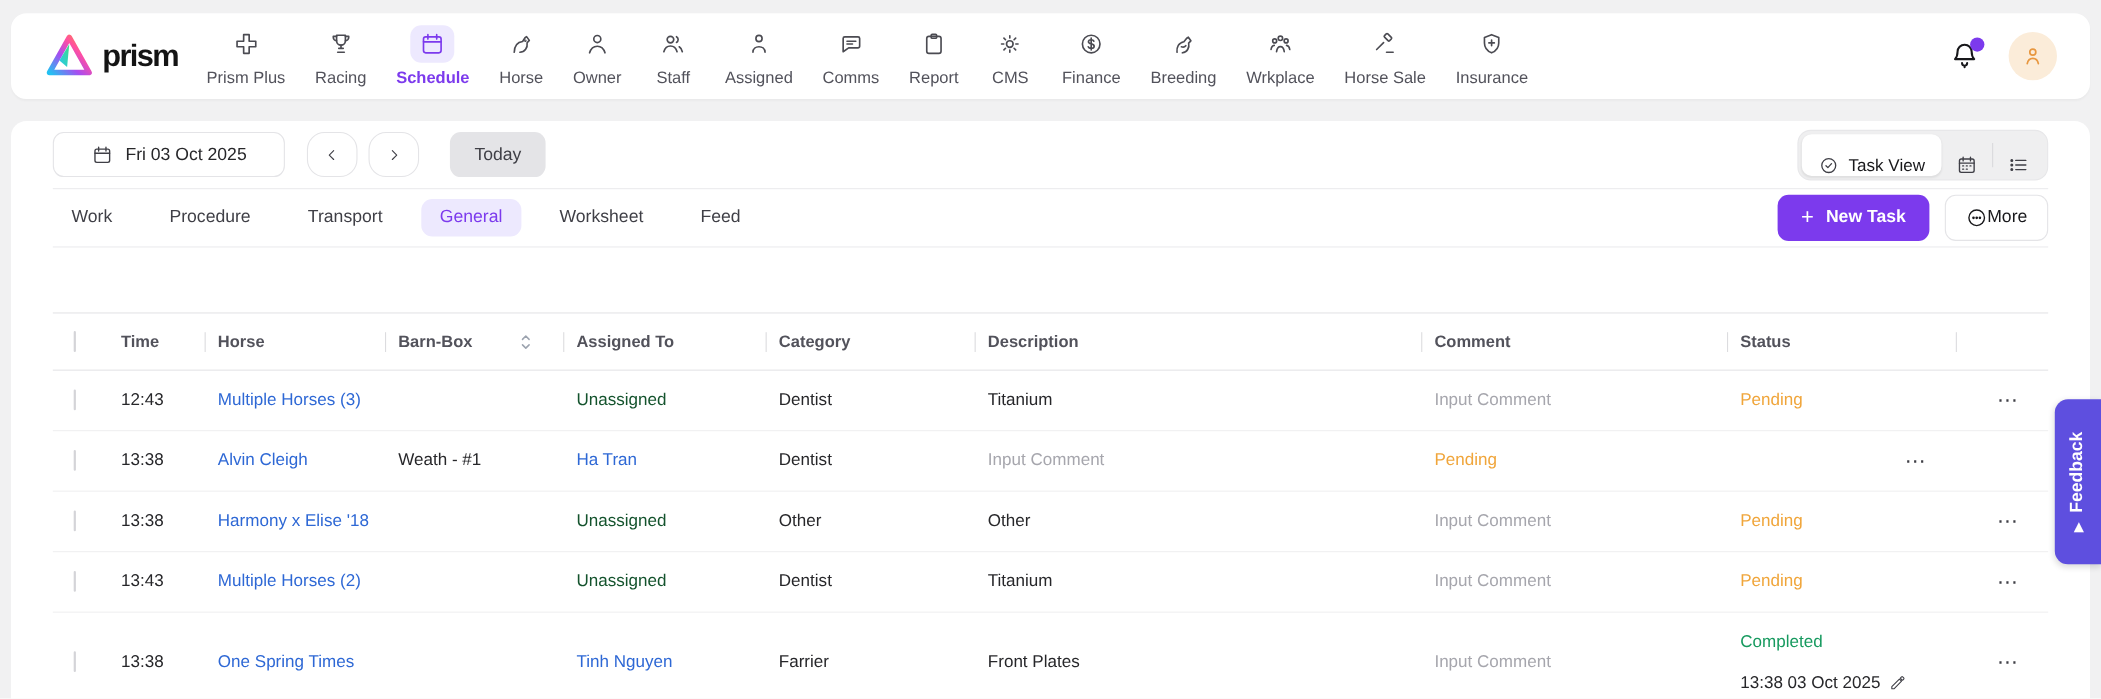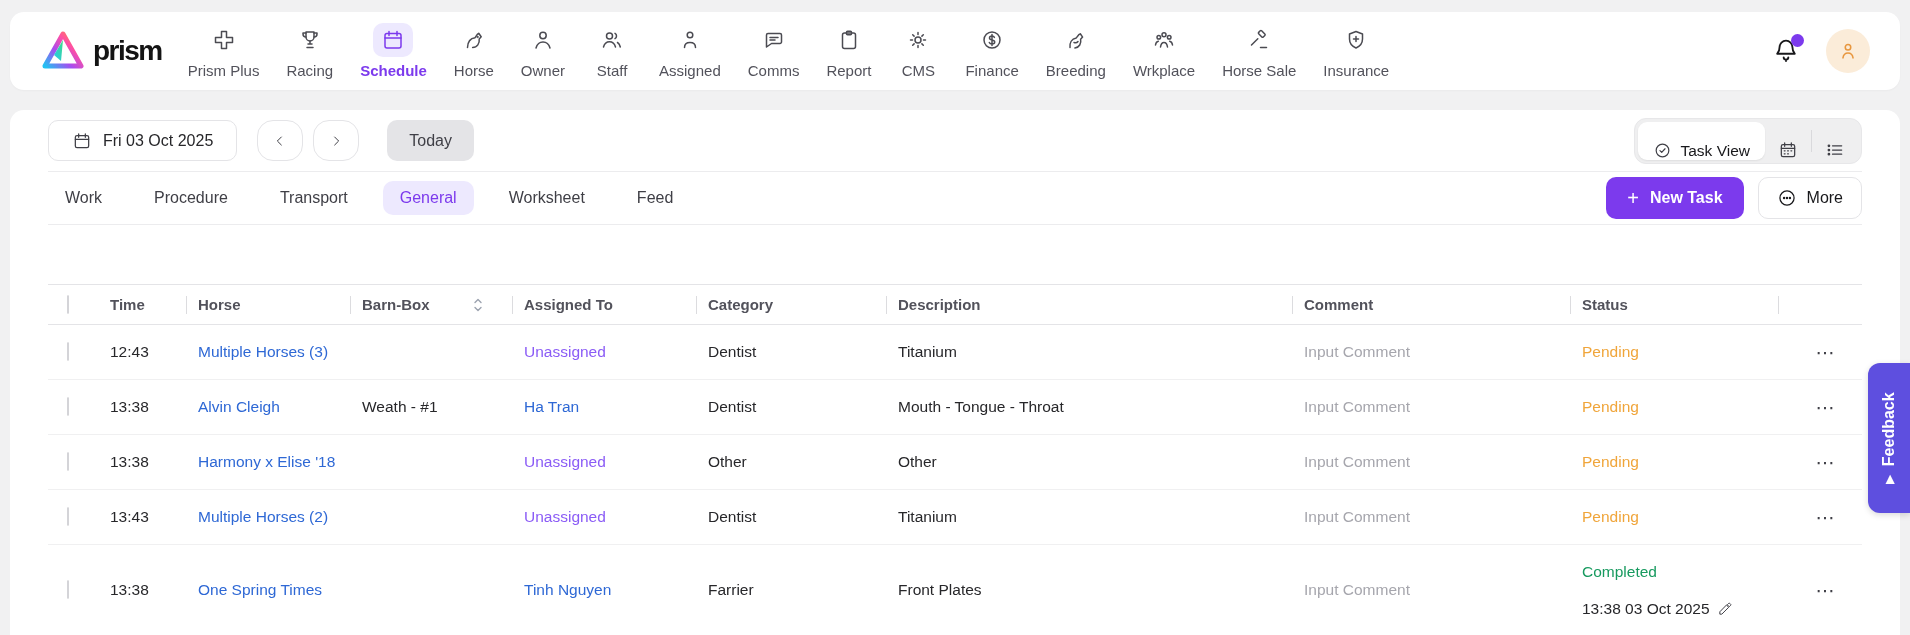--- a/index.html
+++ b/index.html
@@ -25,21 +25,21 @@
   .bell-btn svg { stroke:#18181b; fill:none; stroke-width:1.6; stroke-linecap:round; stroke-linejoin:round; }
   .bell-dot { position:absolute; right:-2px; top:-1px; width:13px; height:13px; border-radius:50%; background:#7c3aed; }
   .avatar { width:44px; height:44px; border-radius:50%; background:#fbecd9; display:flex; align-items:center; justify-content:center; cursor:pointer; }
   .avatar svg { stroke:#e8973f; fill:none; stroke-width:1.7; stroke-linecap:round; }
 
   
   .content-card { position:absolute; left:10px; right:10px; top:110px; bottom:-20px;
     background:#fff; border-radius:14px; padding:0 38px; }
 
   .toolbar-row { height:62px; display:flex; align-items:center; border-bottom:1px solid #ececee; }
-  .date-btn { height:41px; display:flex; align-items:center; gap:11px; padding:0 23px;
+  .date-btn { height:41px; display:flex; align-items:center; gap:11px; padding:0 34px;
     border:1px solid #e4e4e7; border-radius:10px; background:#fff; font-size:16px; color:#27272a; cursor:pointer; }
   .date-btn svg, .seg svg, .chev-btn svg { stroke:#3f3f46; fill:none; stroke-width:1.5; stroke-linecap:round; stroke-linejoin:round; }
   .chev-btn { width:46px; height:41px; border:1px solid #e4e4e7; border-radius:16px; background:#fff;
     display:flex; align-items:center; justify-content:center; cursor:pointer; }
   .chev-prev { margin-left:20px; }
   .chev-next { margin-left:10px; }
   .today-btn { margin-left:28px; height:41px; padding:0 22px; border:none; border-radius:10px;
     background:#e4e4e7; color:#3f3f46; font-size:16px; cursor:pointer; font-family:inherit; }
   .view-switch { margin-left:auto; background:#efeff0; border:1px solid #e7e7e9; border-radius:12px;
     padding:3px; display:flex; align-items:center; }
@@ -50,40 +50,40 @@
   .seg-divider { width:1px; height:22px; background:#d9d9dc; }
 
   .tabs-row { height:53px; display:flex; align-items:center; border-bottom:1px solid #ececee; }
   .tabs { display:flex; align-items:center; gap:18px; }
   .tab { padding:8px 17px; font-size:16px; color:#3f3f46; border-radius:10px; cursor:pointer; white-space:nowrap; }
   .tab.active { background:#ede9fe; color:#7c3aed; }
   .tabs-actions { margin-left:auto; display:flex; align-items:center; gap:14px; }
   .new-task-btn { height:42px; display:flex; align-items:center; gap:11px; padding:0 21px; border:none;
     border-radius:10px; background:#7c3aed; color:#fff; font-size:16px; font-weight:600; cursor:pointer; font-family:inherit; }
   .new-task-btn .plus { font-size:20px; font-weight:400; line-height:1; }
-  .more-btn { height:42px; display:flex; align-items:center; gap:10px; padding:0 18px;
+  .more-btn { height:42px; display:flex; align-items:center; gap:0; padding:0 18px;
     border:1px solid #e4e4e7; border-radius:10px; background:#fff; font-size:16px; color:#18181b; cursor:pointer; font-family:inherit; }
   .more-btn svg { stroke:#18181b; fill:none; stroke-width:1.5; stroke-linecap:round; }
 
   
   .task-table { margin-top:59px; }
   .trow { display:grid; grid-template-columns:50px 88px 164px 162px 184px 190px 406px 278px 208px 1fr; align-items:center; }
-  .thead { height:41px; border-top:1px solid #e4e4e7; border-bottom:1px solid #e4e4e7;
+  .thead { height:53px; border-top:1px solid #e4e4e7; border-bottom:1px solid #e4e4e7;
     color:#52525b; font-size:15px; font-weight:700; }
   .th, .td { padding-left:12px; position:relative; }
   .th.sep::before { content:""; position:absolute; left:0; top:50%; transform:translateY(-50%);
     width:1px; height:18px; background:#dcdcdf; }
   .th-inner { display:flex; align-items:center; }
   .sort-icon { margin-left:42px; cursor:pointer; display:flex; }
   .sort-icon svg { stroke:#9ca3af; fill:none; stroke-width:1.4; stroke-linecap:round; stroke-linejoin:round; }
   .tbody .trow { min-height:55px; border-bottom:1px solid #f0f0f1; font-size:15.5px; }
   .tbody .trow:last-child { border-bottom:none; min-height:90px; }
   .checkbox { width:20px; height:20px; border:1.5px solid #d4d4d8; border-radius:6px; background:#fff; cursor:pointer; margin-left:7px; }
   .link { color:#2e68d5; cursor:pointer; }
-  .red { color:#8b5cf6; }
+  .red { color:#14532d; }
   .placeholder { color:#a6a6ad; cursor:text; }
   .st-pending { color:#f0a53a; }
   .st-completed { color:#179a5f; }
   .status-lines { display:flex; flex-direction:column; gap:19px; }
   .status-time { display:flex; align-items:flex-start; gap:7px; color:#27272a; }
   .status-time svg { stroke:#3f3f46; fill:none; stroke-width:1.4; stroke-linecap:round; stroke-linejoin:round; cursor:pointer; }
   .row-menu { color:#3f3f46; font-size:19px; letter-spacing:1.5px; cursor:pointer; text-align:right; padding-right:26px; }
 
   
   .feedback-tab { position:absolute; right:0; top:363px; width:42px; height:150px; background:#5e4fdf;
@@ -386,21 +386,20 @@
         <div class="td row-menu">⋯</div>
       </div>
 
       <div class="trow">
         <div class="td"><span class="checkbox"></span></div>
         <div class="td">13:38</div>
         <div class="td"><span class="link">Alvin Cleigh</span></div>
         <div class="td">Weath - #1</div>
         <div class="td"><span class="link">Ha Tran</span></div>
         <div class="td">Dentist</div>
-        <div class="td">Mouth - Tongue - Throat</div>
         <div class="td"><span class="placeholder">Input Comment</span></div>
         <div class="td"><span class="st-pending">Pending</span></div>
         <div class="td row-menu">⋯</div>
       </div>
 
       <div class="trow">
         <div class="td"><span class="checkbox"></span></div>
         <div class="td">13:38</div>
         <div class="td"><span class="link">Harmony x Elise '18</span></div>
         <div class="td"></div>

